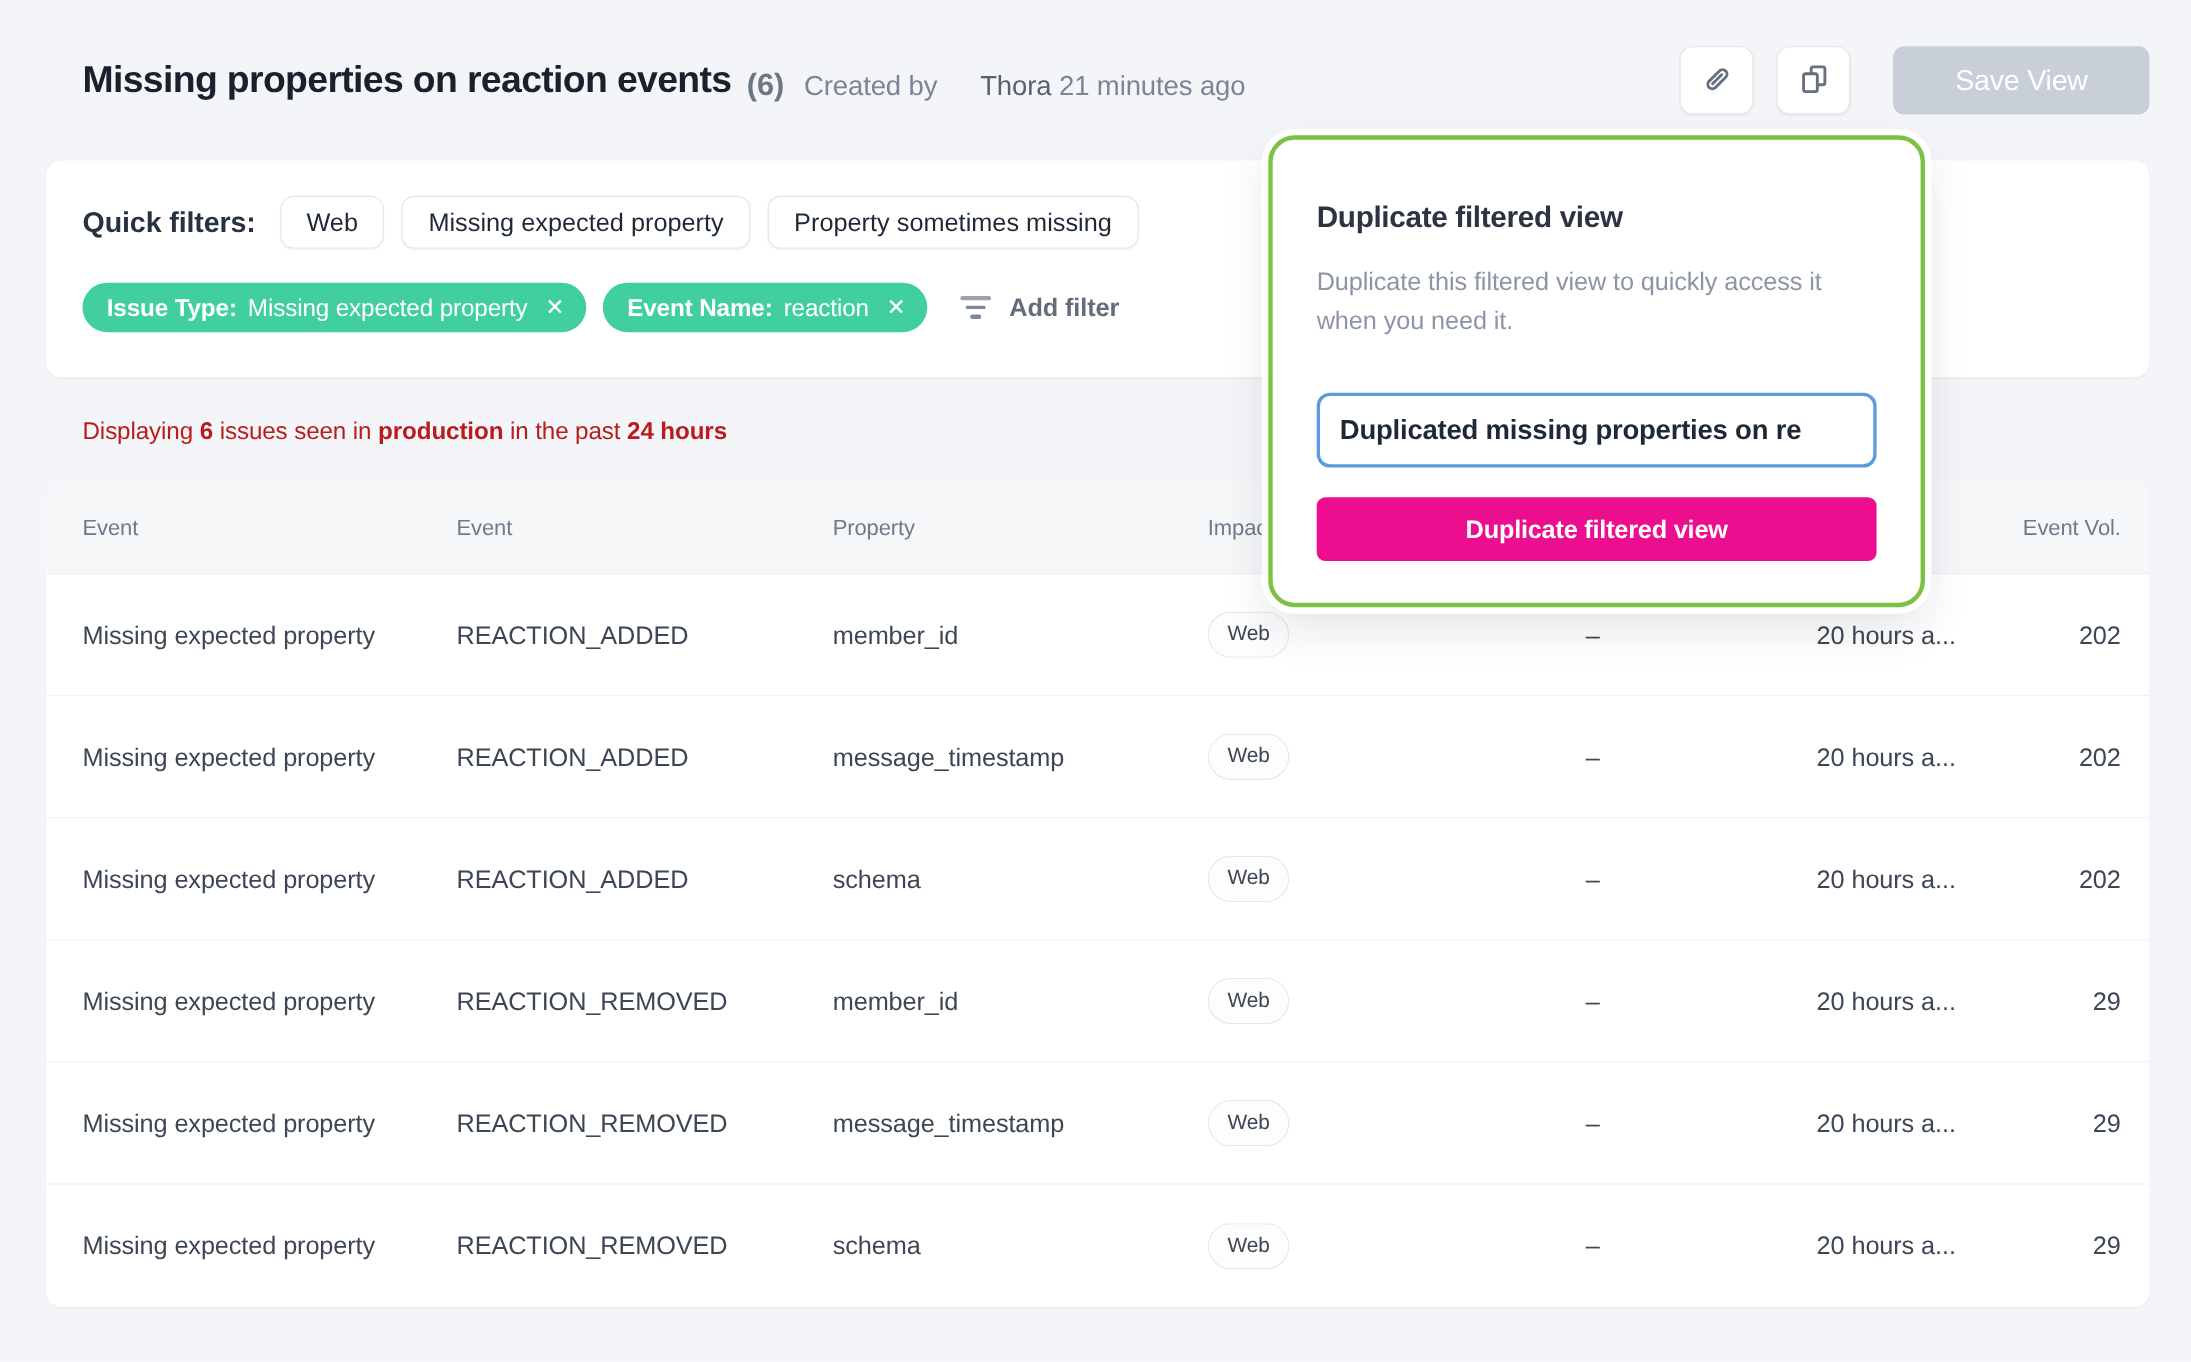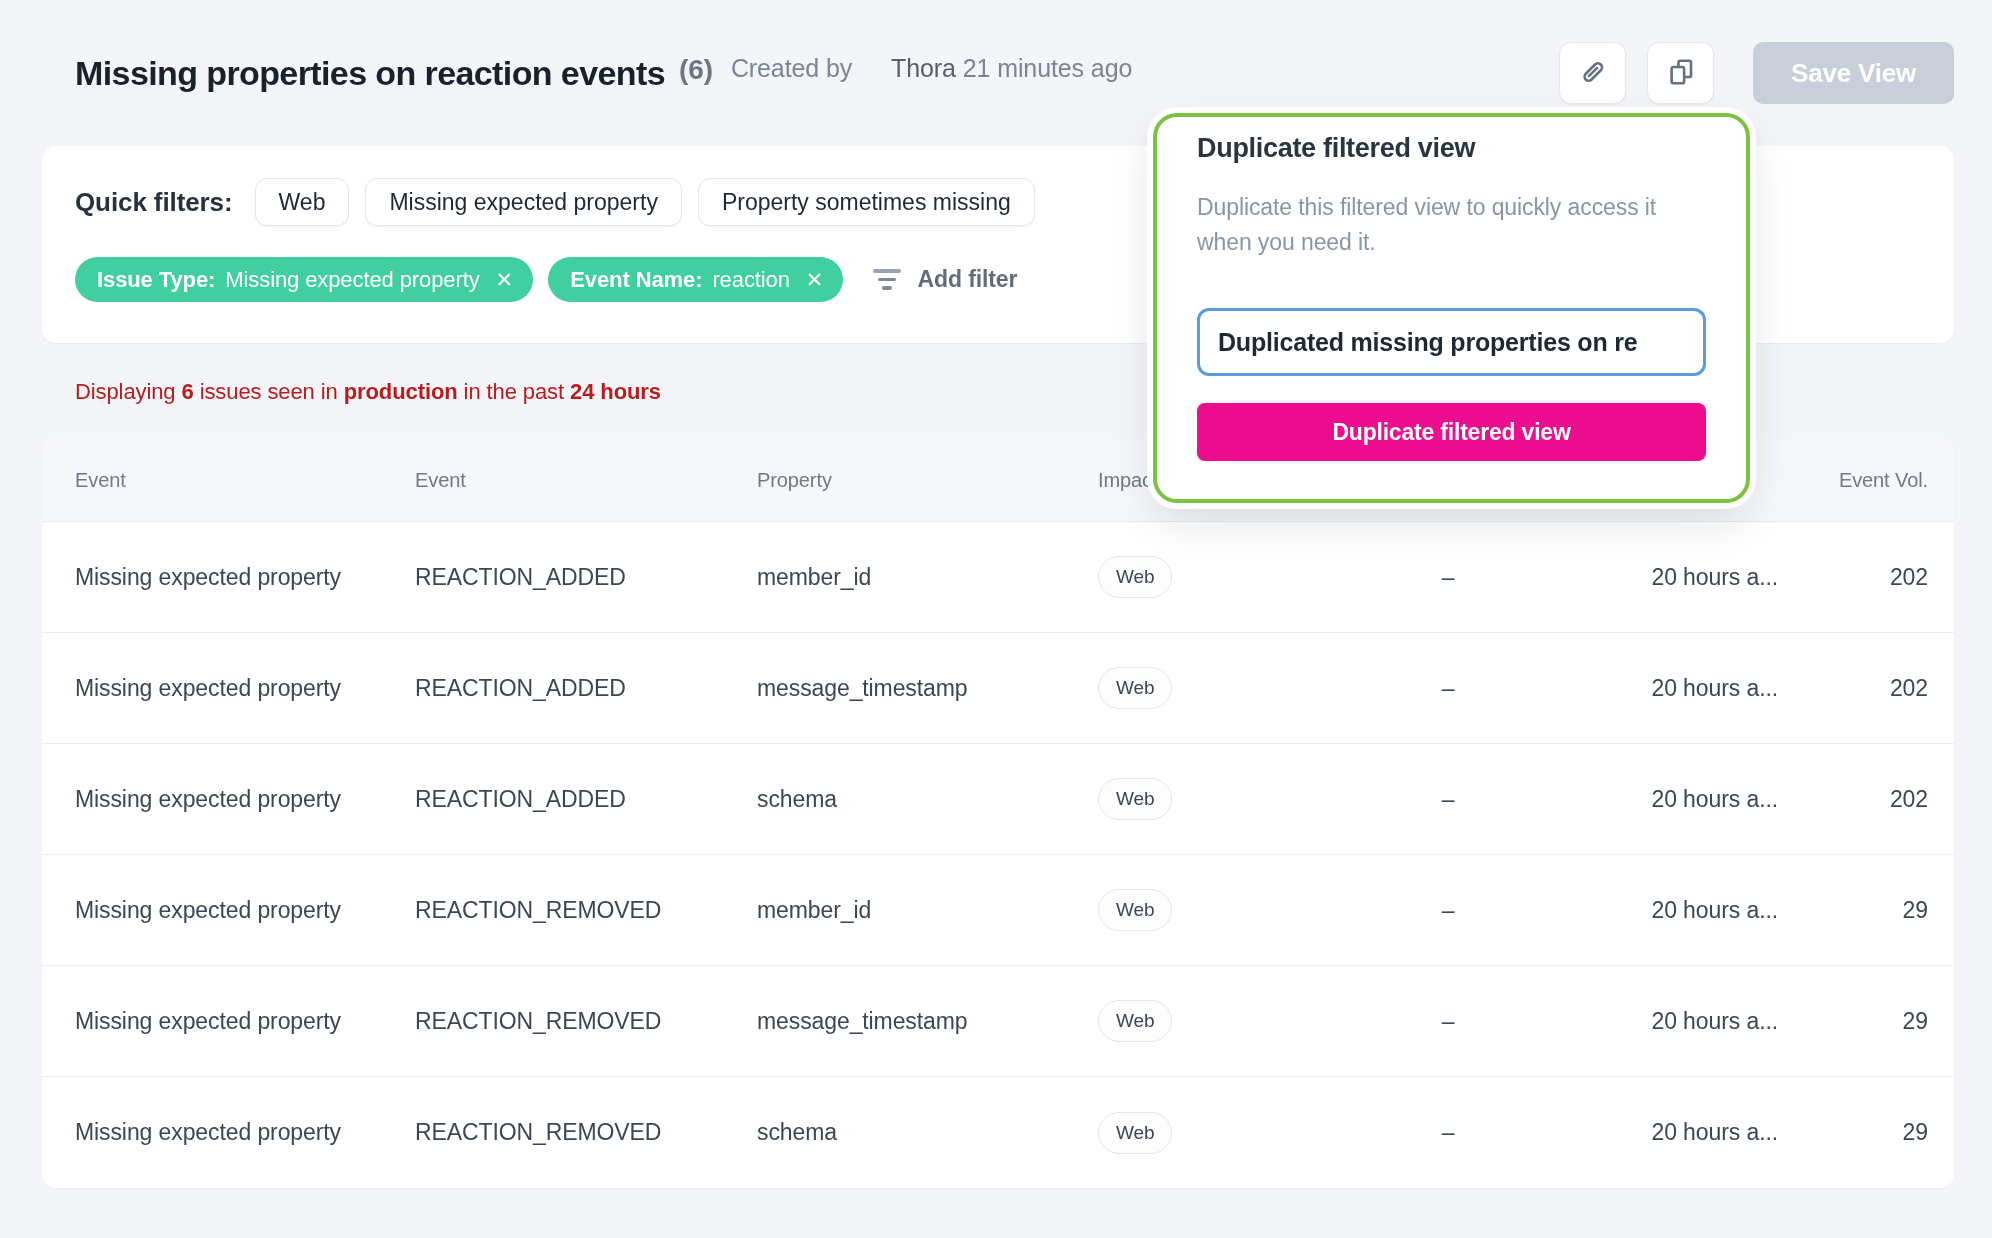--- a/index.html
+++ b/index.html
@@ -10,37 +10,37 @@
     color:#3D4654;
     position:relative;
     overflow:hidden;
     letter-spacing:-0.1px;
   }
   
   .header {
     display:flex; justify-content:space-between; align-items:center;
     padding:42px 38px 0 75px; height:104px;
   }
-  .title-group { display:flex; align-items:flex-start; gap:14px; }
+  .title-group { display:flex; align-items:flex-end; gap:14px; }
   .page-title { font-size:34px; font-weight:700; color:#19212D; letter-spacing:-0.6px; }
   .title-count { font-size:28px; font-weight:700; color:#6D7683; }
   .created-line { font-size:25px; color:#7C8595; margin-left:4px; }
   .created-name { font-weight:400; color:#57606E;margin-left:32px; }
   .header-actions { display:flex; align-items:center; gap:21px; }
   .icon-btn {
     width:67px; height:62px; background:#FFFFFF;
     border:1.5px solid #E4E7EB; border-radius:12px;
     display:flex; align-items:center; justify-content:center;
     box-shadow:0 1px 2px rgba(16,24,40,0.05); cursor:pointer;
   }
   .icon-btn svg { width:30px; height:30px; }
   .save-btn {
-    height:62px; padding:0 38px; margin-left:18px;
+    height:62px; padding:0 56px; margin-left:18px;
     background:#C9CFD9; color:#FFFFFF; border:none; border-radius:10px;
-    font-family:inherit; font-size:26px; font-weight:700; letter-spacing:-0.2px;
+    font-family:inherit; font-size:26px; font-weight:400; letter-spacing:-0.2px;
   }
   
   .filters-card {
     margin:42px 38px 0 42px; width:1912px;
     background:#FFFFFF; border-radius:14px;
     box-shadow:0 1px 2px rgba(16,24,40,0.04);
     padding:32px 33px 41px 33px;
   }
   .qf-row { display:flex; align-items:center; gap:16px; height:48px; margin-bottom:31px; }
   .qf-label { font-size:26px; font-weight:700; color:#28313F; margin-right:6px;text-align:center; }
@@ -89,24 +89,24 @@
   .td { font-size:23px; color:#3D4654; white-space:nowrap; overflow:hidden; }
   .c-center { text-align:center; }
   .c-right { text-align:right; }
   .badge {
     display:inline-flex; align-items:center; justify-content:center;
     height:42px; padding:0 17px; border:1.5px solid #E4E7EB; border-radius:21px;
     background:#FDFDFE; font-size:19px; color:#3D4654;
   }
   
   .popover {
-    position:absolute; left:1153px; top:113px; width:597px;
+    position:absolute; left:1153px; top:123px; width:597px;
     background:#FFFFFF; border:4px solid #7CC142; border-radius:24px;
     box-shadow:0 0 0 6px rgba(255,255,255,0.95), 0 18px 44px rgba(16,24,40,0.12);
-    padding:16px 40px 38px 40px; z-index:10;
+    padding:55px 40px 38px 40px; z-index:10;
   }
   .popover-title { font-size:27px; font-weight:700; color:#2A3442; letter-spacing:-0.3px; }
   .popover-desc {
     margin-top:26px; font-size:23px; line-height:35px; color:#8B95A5;
     max-width:515px; letter-spacing:-0.1px;
   }
   .popover-input {
     margin-top:48px; width:100%; height:68px;
     border:3.5px solid #5B9CDE; border-radius:12px;
     font-family:inherit; font-size:25px; font-weight:700; color:#1F2835;

